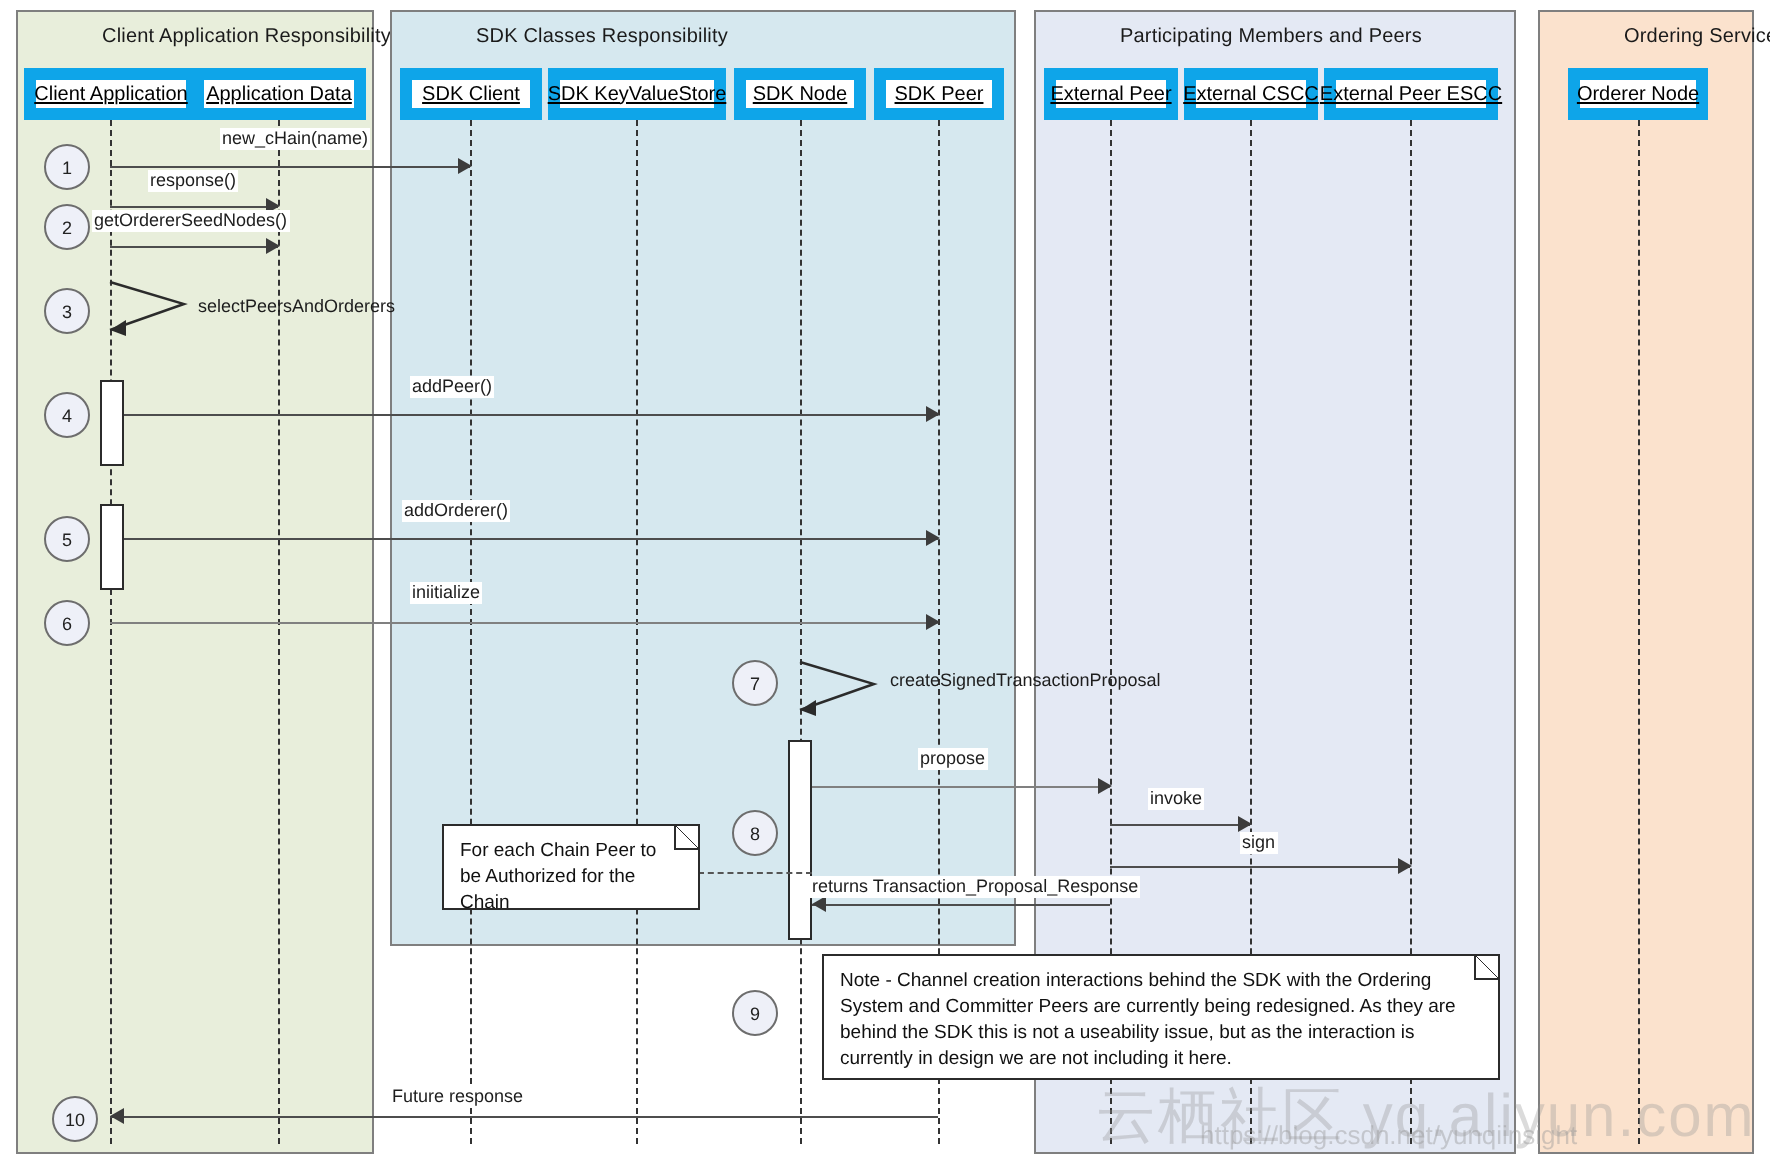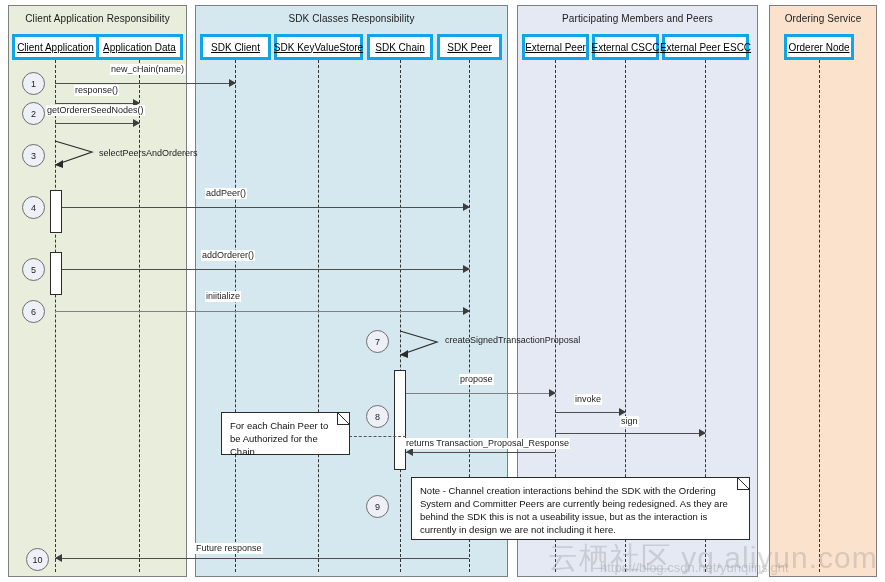--- a/index.html
+++ b/index.html
@@ -5,32 +5,32 @@
 <style>
   html,body{margin:0;padding:0;background:#ffffff;}
   body{font-family:"Liberation Sans","DejaVu Sans",sans-serif;}
   #canvas{
     position:relative;width:885px;height:582px;overflow:hidden;
     background:#ffffff;
   }
   
   .lane{position:absolute;border:1px solid #7f7f7f;box-sizing:border-box;}
   .lane-title{
-    position:absolute;top:7px;left:0;width:100%;text-align:center;
-    font-size:10px;color:#1a1a1a;letter-spacing:.1px;
+    position:absolute;top:7px;left:0;width:100%;
+    font-size:10px;color:#1a1a1a;letter-spacing:.1px;padding-left:42px;
   }
   .lane-client{background:#e8eedb;}
   .lane-sdk{background:#d6e8ef;}
   .lane-members{background:#e4e9f4;}
   .lane-order{background:#fbe2cd;}
 
   
   .pbox{
     position:absolute;box-sizing:border-box;background:#ffffff;
-    border:3px solid #0ea5e9;height:26px;
+    border:6px solid #0ea5e9;height:26px;
     display:flex;align-items:center;justify-content:center;
   }
   .pbox span{
     font-size:10px;color:#000;text-decoration:underline;white-space:nowrap;
   }
 
   
   .lifeline{
     position:absolute;width:0;border-left:1px dashed #333;
   }
@@ -98,21 +98,21 @@
 </style>
 </head>
 <body>
 
 <div id="canvas">
 
   <div class="lane lane-client" style="left:8px;top:5px;width:179px;height:572px;">
     <div class="lane-title">Client Application Responsibility</div>
   </div>
 
-  <div class="lane lane-sdk" style="left:195px;top:5px;width:313px;height:572px;">
+  <div class="lane lane-sdk" style="left:195px;top:5px;width:313px;height:468px;">
     <div class="lane-title">SDK Classes Responsibility</div>
   </div>
 
   <div class="lane lane-members" style="left:517px;top:5px;width:241px;height:572px;">
     <div class="lane-title">Participating Members and Peers</div>
   </div>
 
   <div class="lane lane-order" style="left:769px;top:5px;width:108px;height:572px;">
     <div class="lane-title">Ordering Service</div>
   </div>
@@ -135,21 +135,21 @@
     <span>Application Data</span>
   </div>
 
   <div class="pbox" style="left:200px;top:34px;width:71px;">
     <span>SDK Client</span>
   </div>
   <div class="pbox" style="left:274px;top:34px;width:89px;align-items:center;">
     <span>SDK KeyValueStore</span>
   </div>
   <div class="pbox" style="left:367px;top:34px;width:66px;">
-    <span>SDK Chain</span>
+    <span>SDK Node</span>
   </div>
   <div class="pbox" style="left:437px;top:34px;width:65px;">
     <span>SDK Peer</span>
   </div>
 
   <div class="pbox" style="left:522px;top:34px;width:67px;">
     <span>External Peer</span>
   </div>
   <div class="pbox" style="left:592px;top:34px;width:67px;">
     <span>External CSCC</span>

